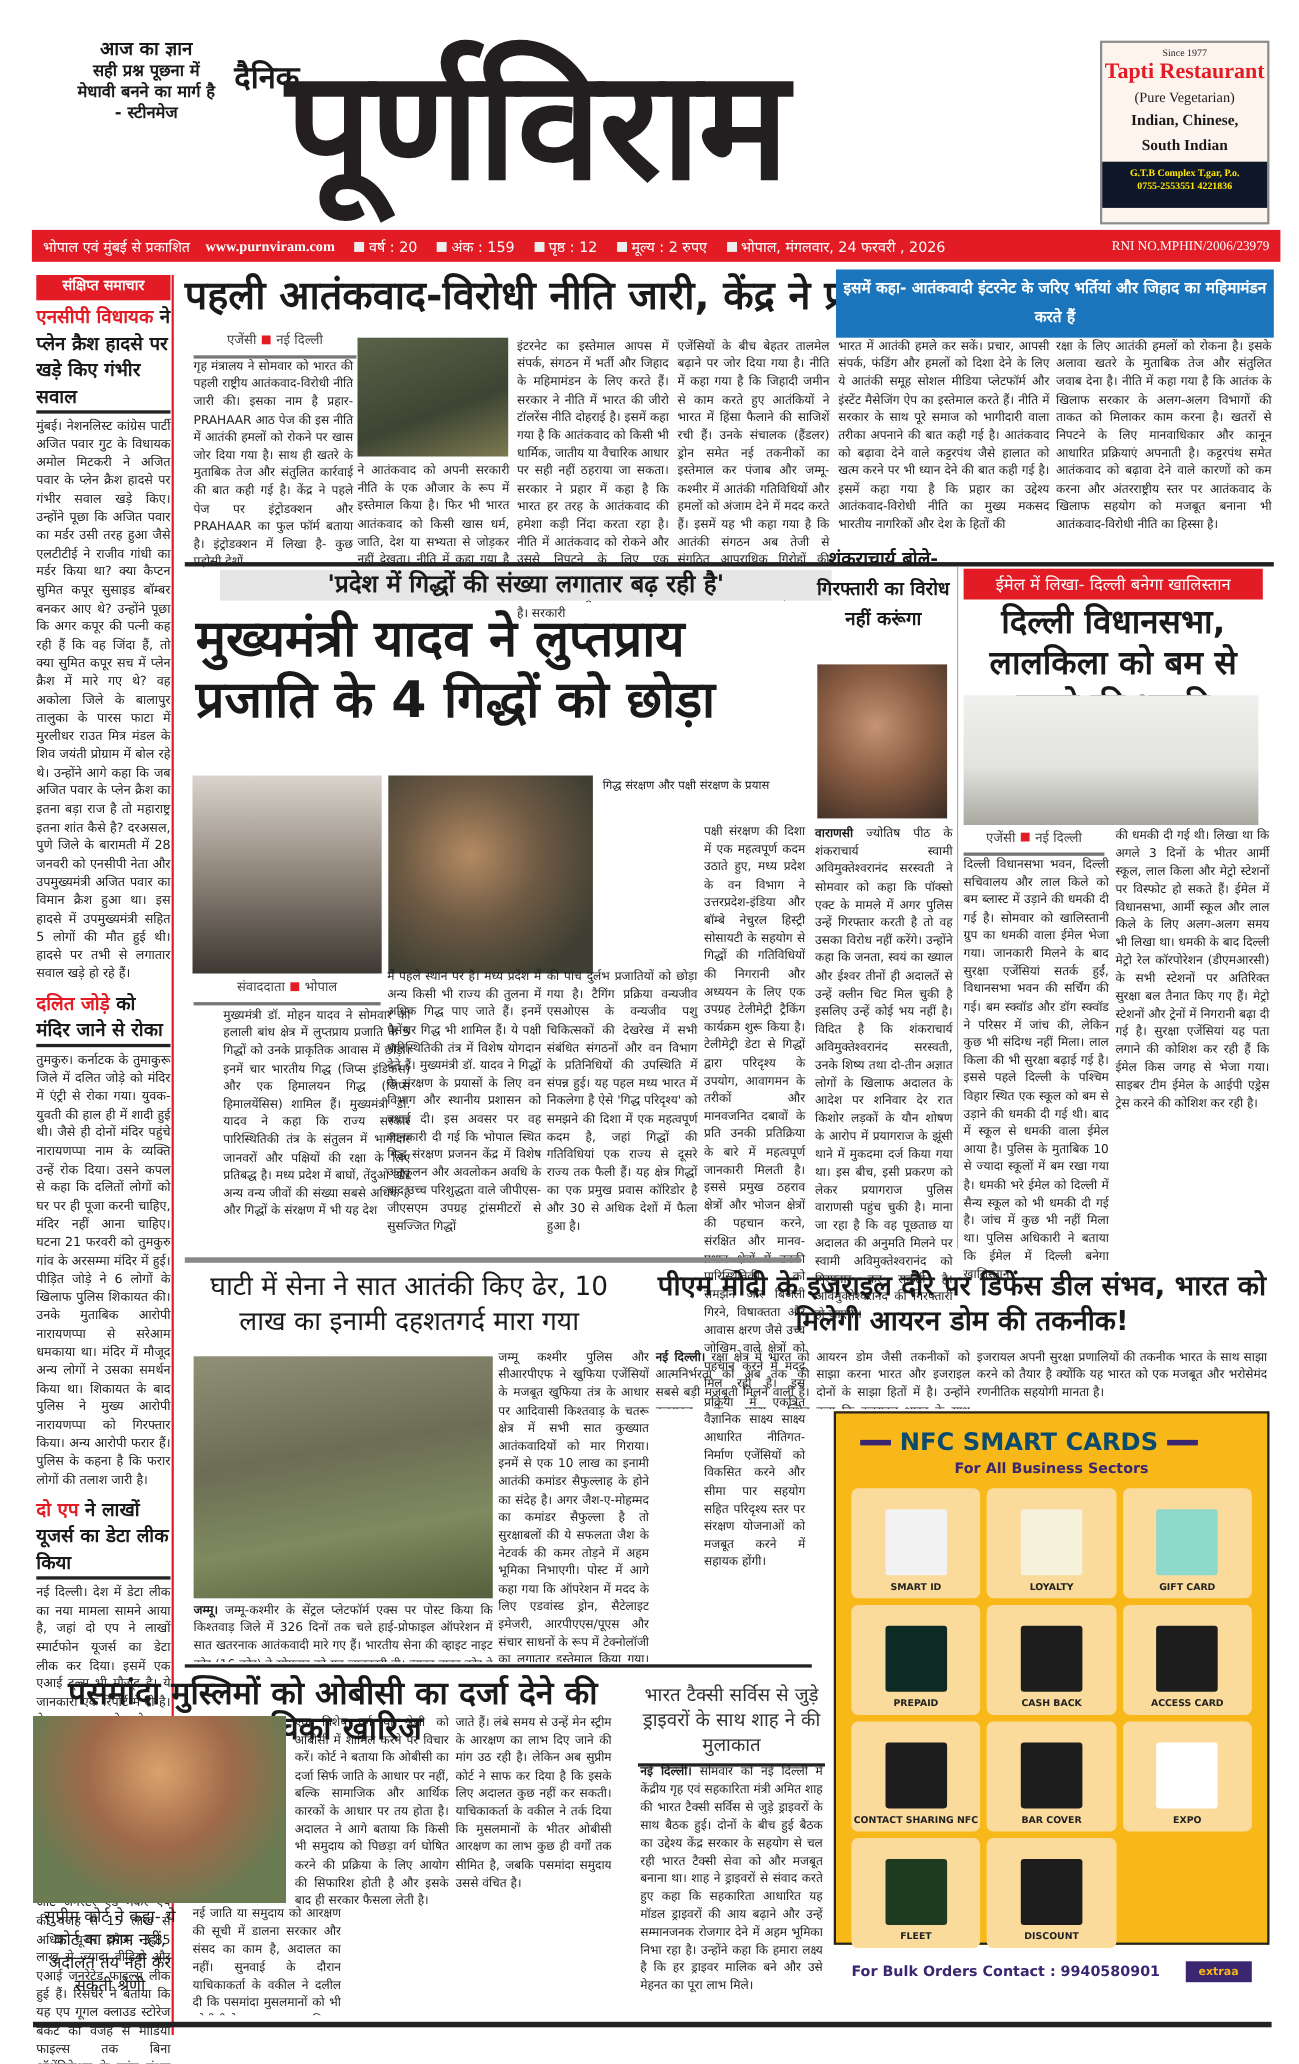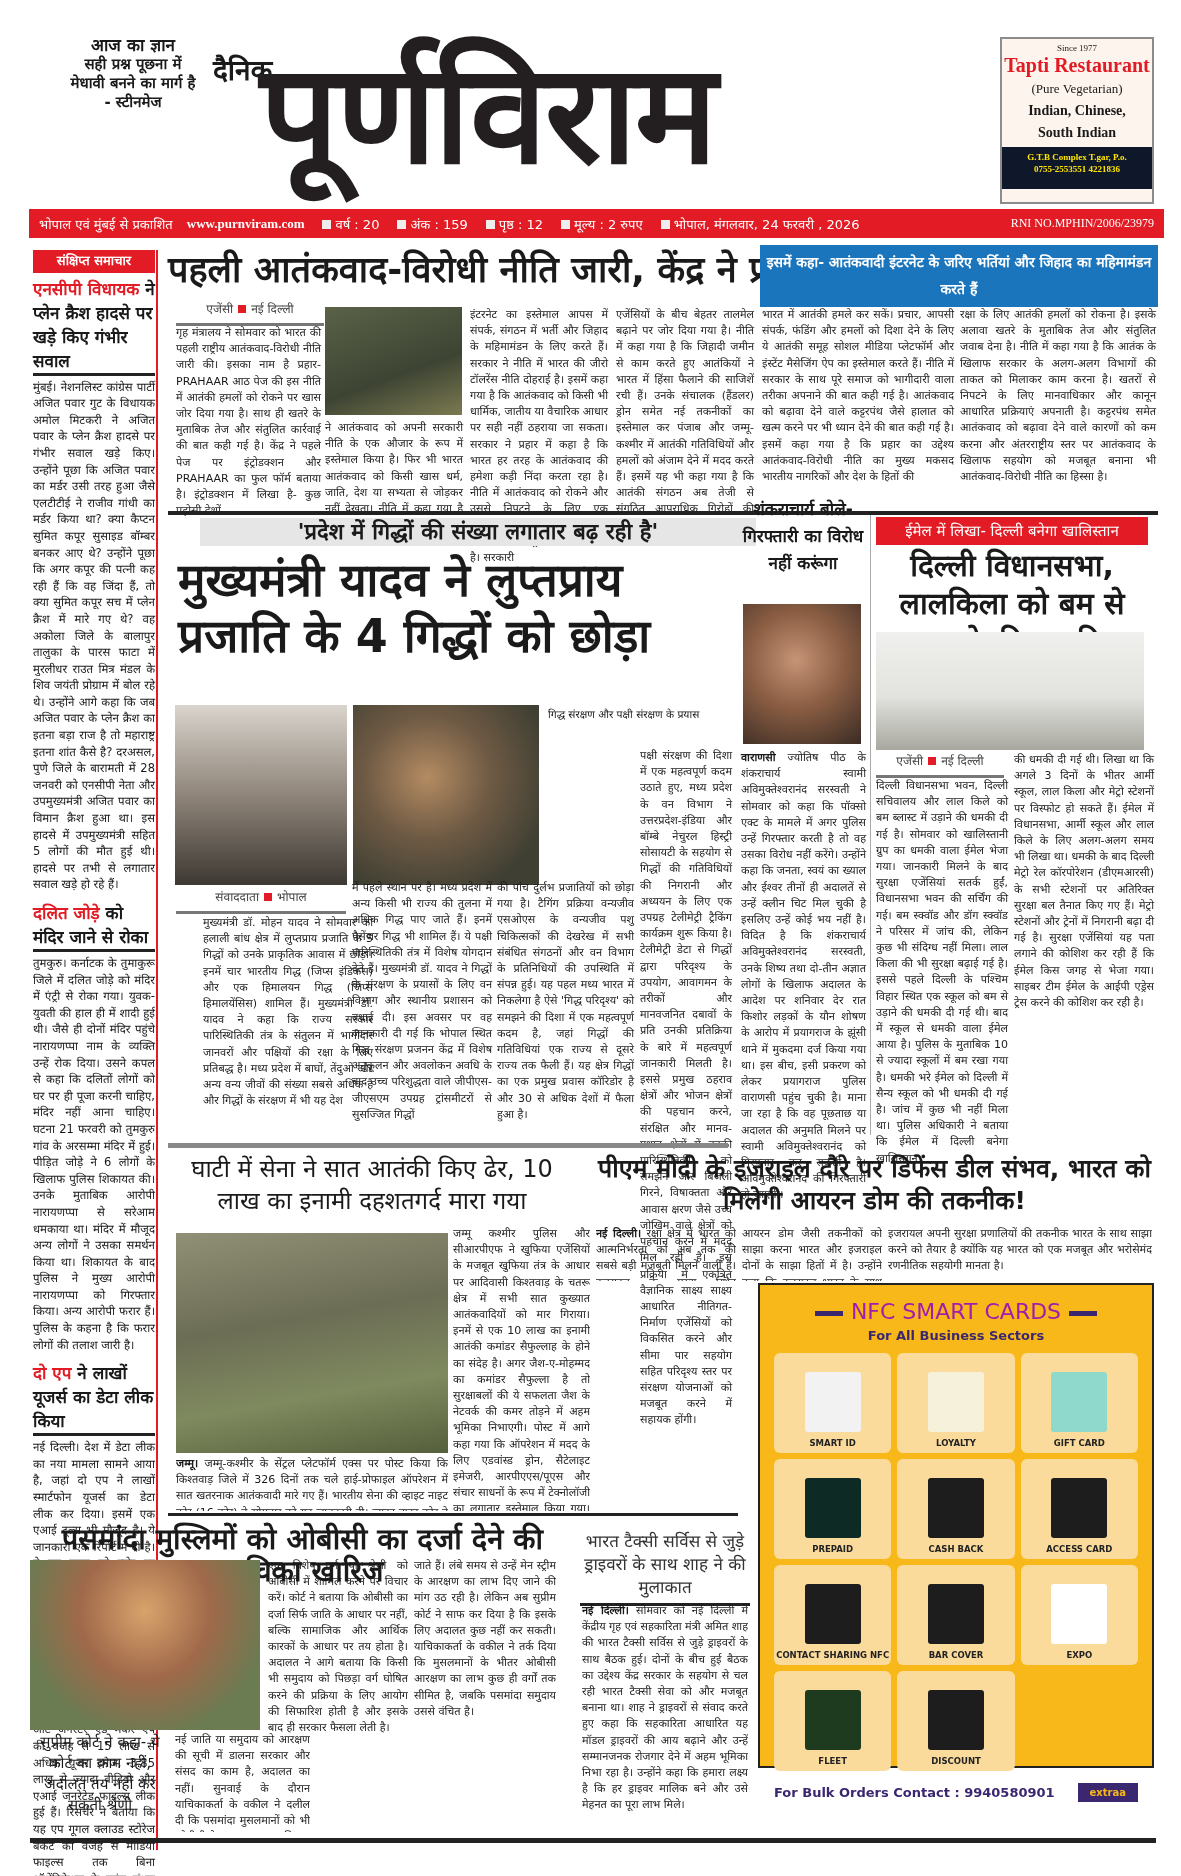--- a/index.html
+++ b/index.html
@@ -74,21 +74,21 @@
   #valley-img { left: 176px; top: 1233px; width: 272px; height: 220px; background: linear-gradient(170deg,#8f9075,#6c6d55 40%,#7f8a5f 70%,#55603c); }
   #valley-col1 { left: 176px; top: 1456px; width: 272px; }
   #valley-col2 { left: 453px; top: 1226px; width: 137px; }
   
   #modi-hl { left: 592px; top: 1153px; width: 565px; font-size: 25px; text-align: center; line-height: 32px; }
   #modi-col1 { left: 596px; top: 1226px; width: 140px; }
   #modi-col2 { left: 742px; top: 1226px; width: 140px; }
   #modi-col3 { left: 888px; top: 1226px; width: 140px; }
   
   #nfc-ad { left: 758px; top: 1283px; width: 396px; height: 485px; background: #f8b819; border: 2px solid #222; padding: 14px 14px 10px; }
-  #nfc-title { color: #a21caf; font-size: 22px; font-weight: normal; text-align: center; }
+  #nfc-title { color: #0c4a6e; font-size: 22px; font-weight: bold; text-align: left; }
   #nfc-title .bar { display: inline-block; width: 28px; height: 5px; background: #3a2770; vertical-align: middle; margin: 0 8px; }
   #nfc-sub { color: #3a2770; font-size: 13px; font-weight: bold; text-align: center; margin: 4px 0 10px; }
   #nfc-grid { display: grid; grid-template-columns: repeat(3, 1fr); gap: 6px; }
   .nfc-cell { background: #fbdb9c; border-radius: 6px; height: 100px; display: flex; flex-direction: column; align-items: center; justify-content: flex-end; padding-bottom: 5px; }
   .nfc-card { width: 56px; height: 60px; background: #1d1d1d; border-radius: 3px; margin-bottom: 6px; }
   .nfc-label { font-size: 8.5px; font-weight: bold; color: #222; }
   #nfc-footer { display: flex; justify-content: space-between; align-items: center; margin-top: 12px; }
   #nfc-contact { color: #3a2770; font-size: 13px; font-weight: bold; }
   #nfc-brand { background: #3a2770; color: #f8b819; font-weight: bold; font-size: 10px; padding: 4px 12px; }
   

